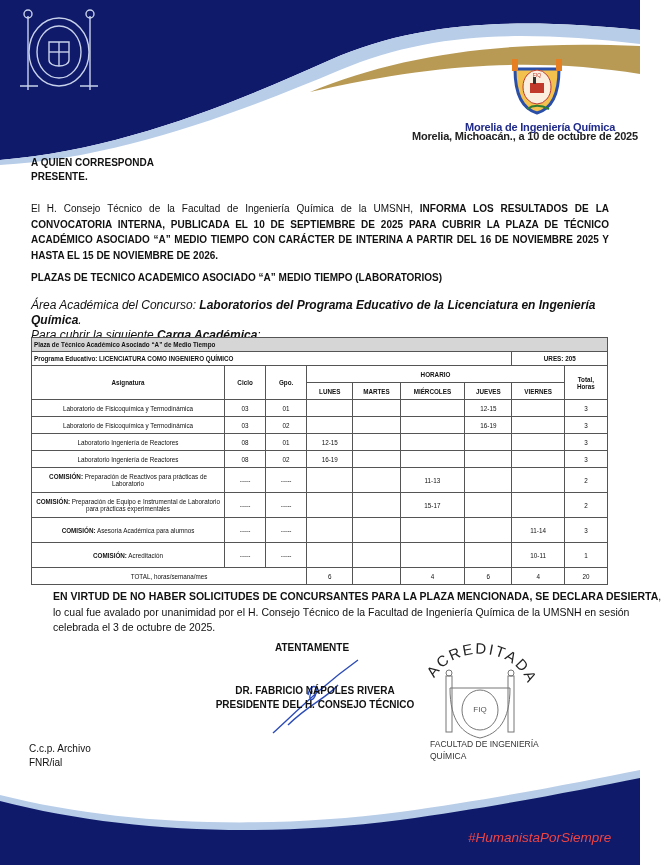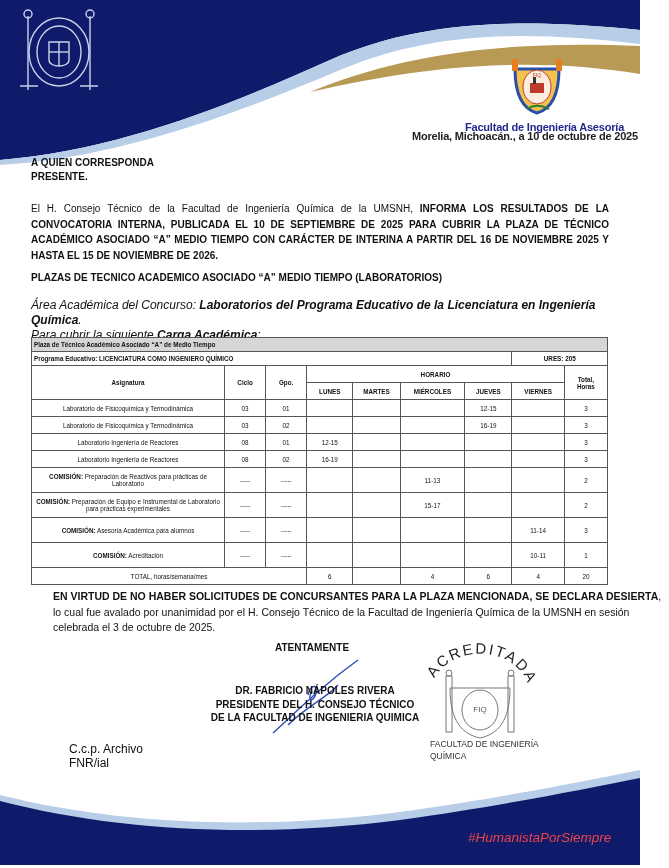--- a/index.html
+++ b/index.html
@@ -21,21 +21,21 @@
   table.carga td, table.carga th { border:1px solid #555; text-align:center; padding:0 2px; height:16px; }
   table.carga .title-row td { background:#d6d6d6; text-align:left; font-weight:bold; height:13px; }
   table.carga .prog-row td { text-align:left; font-weight:bold; height:13px; }
   table.carga th { font-weight:bold; }
   .dec { top:589px; width:610px; font-size:10.5px; line-height:15.5px;margin-left:22px; }
   .atent { position:absolute; left:275px; top:642px; font-size:10px; font-weight:bold; }
   .sig-block { position:absolute; left:195px; top:684px; width:240px; text-align:center; font-size:10px; font-weight:bold; line-height:13.5px; }
   .signature { position:absolute; left:268px; top:655px; width:100px; height:80px; }
   .acred { position:absolute; left:420px; top:636px; width:120px; height:130px; }
   .acred-label { position:absolute; left:430px; top:738px; width:110px; text-align:left; font-size:8.5px; color:#333; line-height:12px; }
-  .ccp { position:absolute; left:29px; top:742px; font-size:12px; line-height:14px;margin-left:40px; }
+  .ccp { position:absolute; left:29px; top:742px; font-size:10px; line-height:14px; }
   .hashtag { position:absolute; left:468px; top:830px; font-size:13.5px; font-style:italic; color:#ef4444; white-space:nowrap; }
 </style>
 </head>
 <body>
 
 <svg class="hdr" viewBox="0 0 640 165" preserveAspectRatio="none">
   <path d="M0,0 H640 V30 C520,18 420,20 330,60 C230,105 120,150 0,160 Z" fill="#0f1a6b"></path>
   <path d="M0,160 C120,150 230,105 330,60 C420,20 520,18 640,30 V44 C520,30 430,32 340,70 C240,112 120,158 0,165 Z" fill="#b8cde8"></path>
   <path d="M310,92 C400,55 500,40 640,46 V74 C540,58 440,62 310,92 Z" fill="#b89a55"></path>
 </svg>
@@ -58,21 +58,21 @@
   <path d="M6,14 C6,40 14,54 28,58 C42,54 50,40 50,14 Z" fill="#f2c14e" stroke="#2a4fa8" stroke-width="3"></path>
   <ellipse cx="28" cy="32" rx="14" ry="17" fill="#fbeede" stroke="#c0392b" stroke-width="1"></ellipse>
   <rect x="21" y="28" width="14" height="10" fill="#c0392b"></rect>
   <rect x="24" y="22" width="3" height="7" fill="#333"></rect>
   <rect x="3" y="4" width="6" height="12" fill="#e67e22"></rect>
   <rect x="47" y="4" width="6" height="12" fill="#e67e22"></rect>
   <path d="M18,54 C24,50 32,50 40,54" stroke="#2e7d32" stroke-width="2" fill="none"></path>
   <text x="28" y="22" font-size="5" text-anchor="middle" fill="#c0392b" font-family="Liberation Sans, sans-serif">FIQ</text>
 </svg>
 
-<div class="fiq-name">Facultad de Ingeniería Asesoría</div>
+<div class="fiq-name">Morelia de Ingeniería Química</div>
 <div class="date">Morelia, Michoacán., a 10 de octubre de 2025</div>
 
 <div class="txt salute">
   <div>A QUIEN CORRESPONDA</div>
   <div>PRESENTE.</div>
 </div>
 
 <div class="txt p1">
   <span>El H. Consejo Técnico de la Facultad de Ingeniería Química de la UMSNH, </span><span class="b">INFORMA LOS RESULTADOS DE LA CONVOCATORIA INTERNA, PUBLICADA EL 10 DE SEPTIEMBRE DE 2025 PARA CUBRIR LA PLAZA DE TÉCNICO ACADÉMICO ASOCIADO “A” MEDIO TIEMPO CON CARÁCTER DE INTERINA A PARTIR DEL 16 DE NOVIEMBRE 2025 Y HASTA EL 15 DE NOVIEMBRE DE 2026.</span>
 </div>
@@ -231,21 +231,20 @@
 
 <div class="atent">ATENTAMENTE</div>
 
 <svg class="signature" viewBox="0 0 100 80">
   <path d="M5,78 C30,55 55,30 90,5 M40,40 C42,30 50,28 48,38 C46,48 38,46 44,36 M20,70 C40,50 60,42 70,30" stroke="#2b4bb8" stroke-width="1.4" fill="none"></path>
 </svg>
 
 <div class="sig-block">
   <div>DR. FABRICIO NÁPOLES RIVERA</div>
   <div>PRESIDENTE DEL H. CONSEJO TÉCNICO</div>
-  <div>DE LA FACULTAD DE INGENIERIA QUIMICA</div>
 </div>
 
 <svg class="acred" viewBox="0 0 120 130">
   <defs>
       <path id="arc" d="M12,48 A50,42 0 0 1 108,48"></path>
     </defs>
   <text font-size="15" fill="#222" font-family="Liberation Sans, sans-serif" letter-spacing="2"><textPath href="#arc" startOffset="6">ACREDITADA</textPath></text>
   <g fill="none" stroke="#777" stroke-width="1">
     <path d="M30,52 C30,85 42,98 60,102 C78,98 90,85 90,52 Z"></path>
     <ellipse cx="60" cy="74" rx="18" ry="20"></ellipse>

